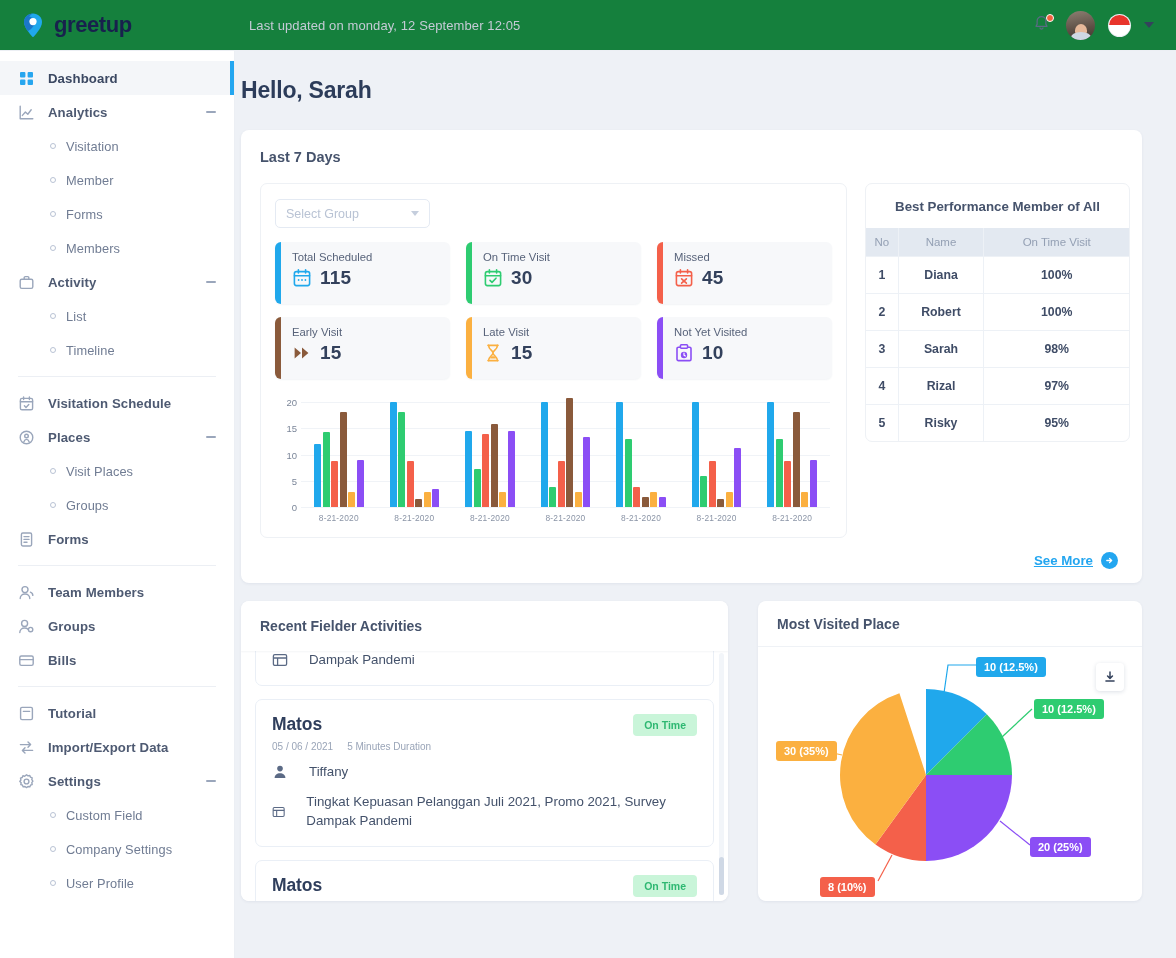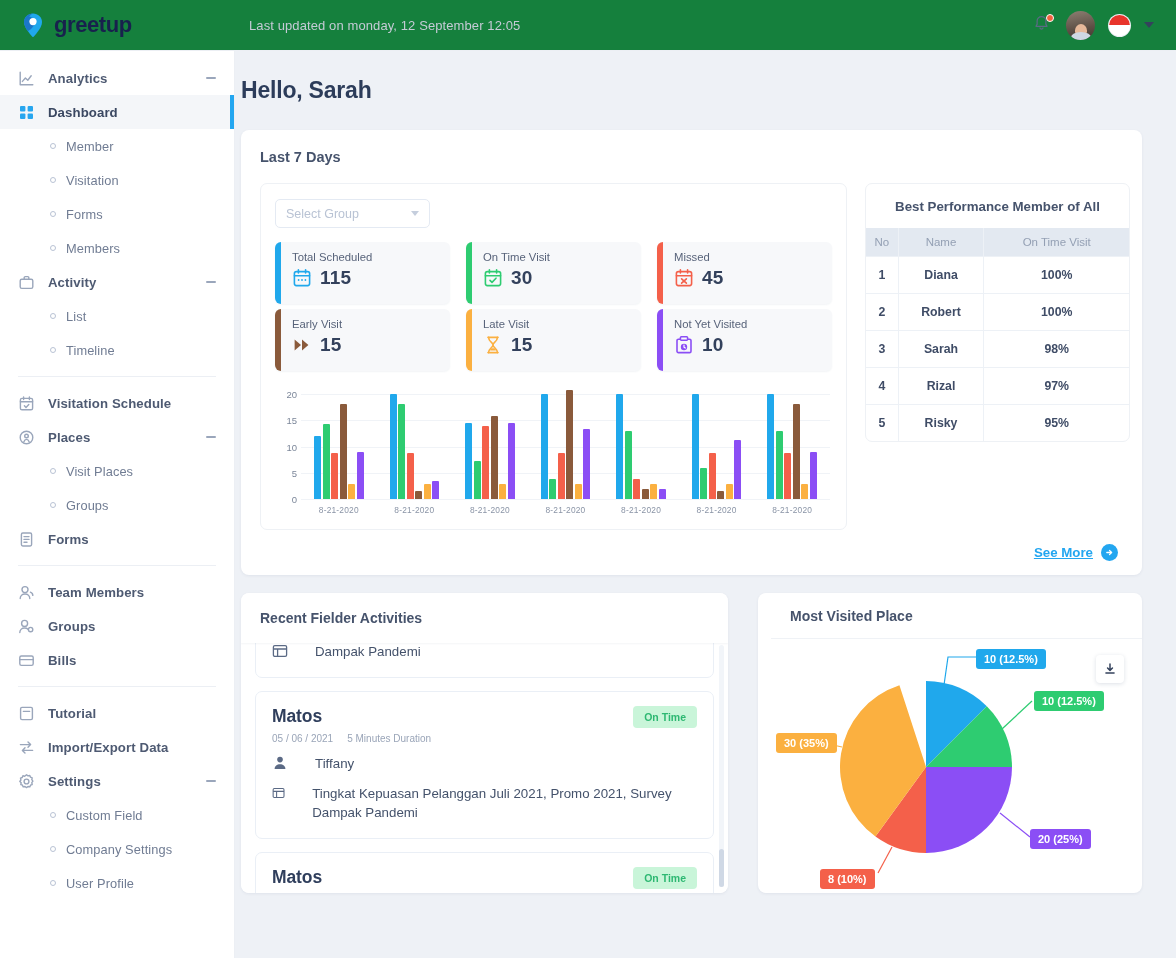--- a/index.html
+++ b/index.html
@@ -105,21 +105,21 @@
     width: 155px; height: 29px; border: 1px solid #e4eaf3; border-radius: 5px;
     display: flex; align-items: center; padding: 0 10px; background: #fff;
   }
   .select span { font-size: 12.5px; color: #b9c3d4; }
   .select .tri {
     margin-left: auto; width:0;height:0; border-left:4px solid transparent;
     border-right:4px solid transparent; border-top:5px solid #c5cedd;
   }
 
   
-  .stats { display: grid; grid-template-columns: repeat(3, 1fr); gap: 5px 16px; margin-top: 14px; }
+  .stats { display: grid; grid-template-columns: repeat(3, 1fr); gap: 13px 16px; margin-top: 14px; }
   .stat {
     display: flex; height: 62px; border-radius: 6px; overflow: hidden;
     background: #f7f8fa; box-shadow: 0 1px 2px rgba(40,60,100,.06);
   }
   .stat .bar { width: 6px; flex: none; }
   .stat .body { padding: 9px 0 0 11px; }
   .stat .t { font-size: 11.3px; color: #58637a; }
   .stat .v { display: flex; align-items: center; gap: 8px; margin-top: 4px; }
   .stat .num { font-size: 19px; font-weight: bold; color: #33415c; letter-spacing: .2px; }
 
@@ -185,37 +185,36 @@
     border-radius: 8px; padding: 43px 14px 0 14px; overflow: hidden;
   }
   .act-card { border: 1px solid #eaeff6; border-radius: 7px; padding: 14px 16px 15px; margin-bottom: 13px; }
   .act-top { display: flex; align-items: flex-start; }
   .act-name { font-size: 17.5px; font-weight: bold; color: #2f3e5c; letter-spacing: -.1px; }
   .badge {
     margin-left: auto; background: #c9f5d9; color: #2eb872; font-size: 10.5px; font-weight: bold;
     padding: 5px 11px; border-radius: 4px;
   }
   .act-meta { font-size: 10px; color: #9aa5b8; margin-top: 5px; display: flex; gap: 14px; }
-  .act-line { display: flex; gap: 27px; margin-top: 11px; align-items: flex-start; }
+  .act-line { display: flex; gap: 21px; margin-top: 11px; align-items: center; }
   .act-line .txt { font-size: 13.3px; color: #44526b; line-height: 1.42; }
   .act-clip { margin-top: -42px; }
   .act-scrollbar {
     position: absolute; right: 4px; top: 52px; bottom: 6px; width: 5px;
     background: #f2f5f9; border-radius: 3px;
   }
   .act-thumb {
     position: absolute; right: 4px; bottom: 6px; width: 5px; height: 38px;
     background: #cfd8e5; border-radius: 3px;
   }
 
   .mvp { flex: 1; height: 300px; position: relative; overflow: hidden; border-radius: 8px; background:#fff; }
   .mvp-head {
     height: 46px; display: flex; align-items: center; padding-left: 19px;
     border-bottom: 1px solid #eff2f6;
-    margin-left: 13px;
   }
   .mvp-head .t { font-size: 14px; font-weight: bold; color: #46536c; }
   .dl-btn {
     position: absolute; right: 18px; top: 62px; width: 28px; height: 28px; background: #fff;
     border-radius: 4px; box-shadow: 0 1px 4px rgba(40,60,100,.16);
     display: flex; align-items: center; justify-content: center; cursor: pointer;
   }
   .pie-area { position: absolute; left: 0; top: 46px; right: 0; bottom: 0; }
   .pie-lbl {
     position: absolute; font-size: 11px; font-weight: bold; color: #fff;
@@ -248,45 +247,45 @@
       <div class="avatar"></div>
       <div class="flag">
         <div class="top"></div>
           <div class="bot"></div>
       </div>
       <div class="caret-dn"></div>
     </div>
   </div>
 
   <div class="sidebar" id="sidebar">
-      <div class="nav-item">
-      <svg class="nav-icon" viewBox="0 0 17 17">
-          <path d="M2.2 2.2v12.6h12.6" stroke="#9aa6bb" stroke-width="1.4" fill="none" stroke-linecap="round" stroke-linejoin="round"></path>
-          <path d="M4.4 11.4l3-3.4 2.4 2.2 3.4-4.4" stroke="#9aa6bb" stroke-width="1.4" fill="none" stroke-linecap="round" stroke-linejoin="round"></path>
-        </svg>
-      <span class="lbl">Analytics</span>
-      <span class="minus"></span>
-    </div>
       <div class="nav-item active">
       <svg class="nav-icon" viewBox="0 0 17 17">
           <rect x="2" y="2" width="5.4" height="5.4" rx="1" fill="#27a6ef"></rect>
           <rect x="9.6" y="2" width="5.4" height="5.4" rx="1" fill="#27a6ef"></rect>
           <rect x="2" y="9.6" width="5.4" height="5.4" rx="1" fill="#27a6ef"></rect>
           <rect x="9.6" y="9.6" width="5.4" height="5.4" rx="1" fill="#27a6ef"></rect>
         </svg>
       <span class="lbl">Dashboard</span>
 
     </div>
+      <div class="nav-item">
+      <svg class="nav-icon" viewBox="0 0 17 17">
+          <path d="M2.2 2.2v12.6h12.6" stroke="#9aa6bb" stroke-width="1.4" fill="none" stroke-linecap="round" stroke-linejoin="round"></path>
+          <path d="M4.4 11.4l3-3.4 2.4 2.2 3.4-4.4" stroke="#9aa6bb" stroke-width="1.4" fill="none" stroke-linecap="round" stroke-linejoin="round"></path>
+        </svg>
+      <span class="lbl">Analytics</span>
+      <span class="minus"></span>
+    </div>
+      <div class="sub-item">
+        <span class="sub-dot"></span>
+        <span class="lbl">Visitation</span>
+      </div>
       <div class="sub-item">
         <span class="sub-dot"></span>
         <span class="lbl">Member</span>
-      </div>
-      <div class="sub-item">
-        <span class="sub-dot"></span>
-        <span class="lbl">Visitation</span>
       </div>
       <div class="sub-item">
         <span class="sub-dot"></span>
         <span class="lbl">Forms</span>
       </div>
       <div class="sub-item">
         <span class="sub-dot"></span>
         <span class="lbl">Members</span>
       </div>
       <div class="nav-item">

